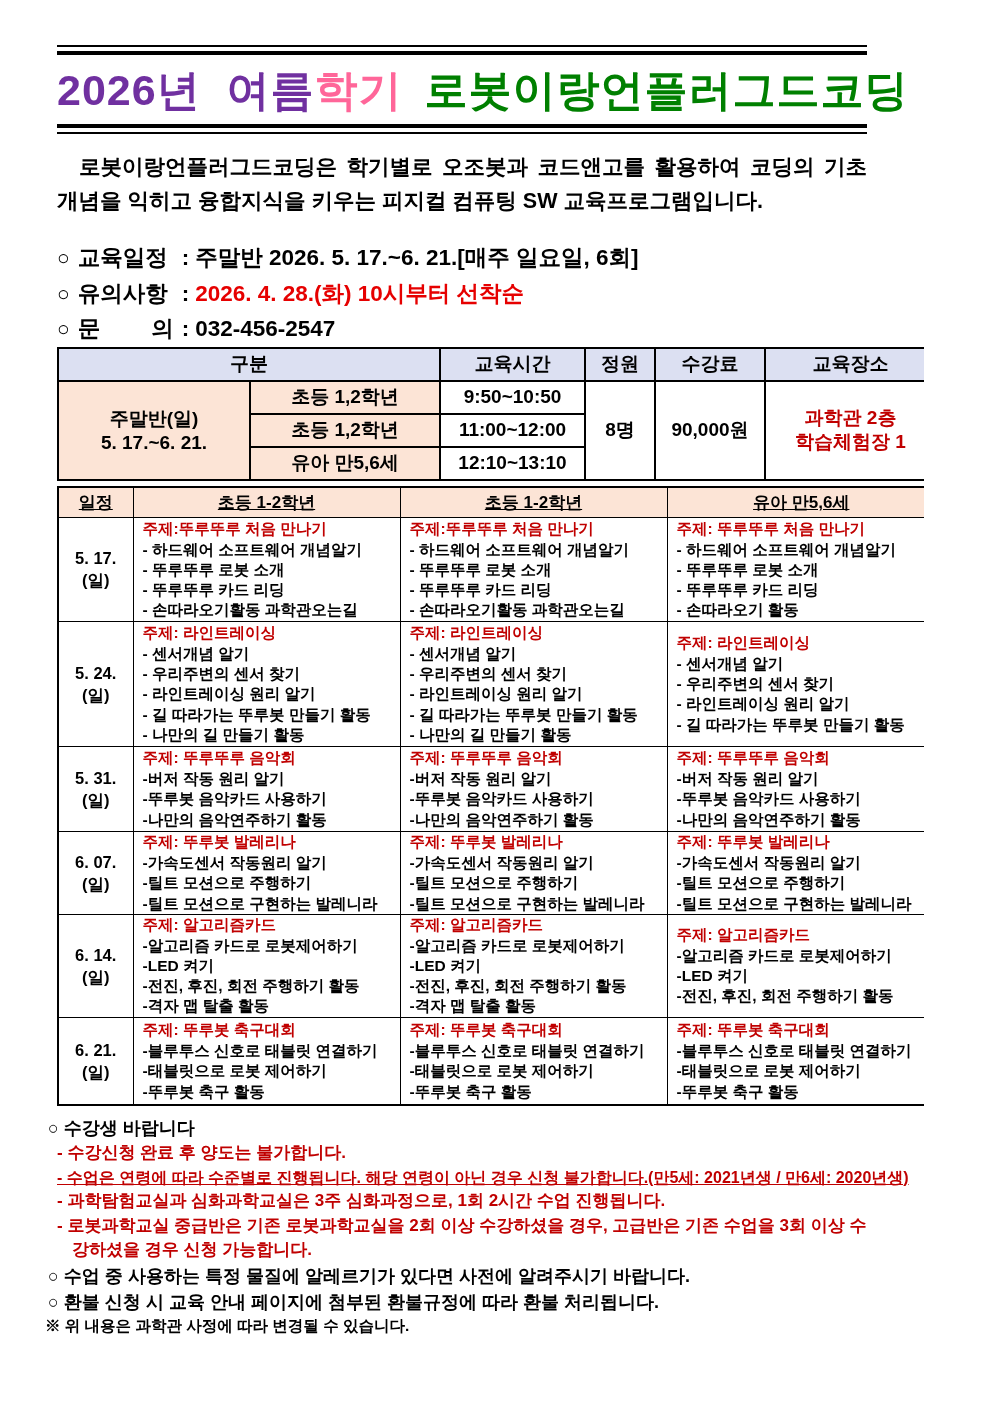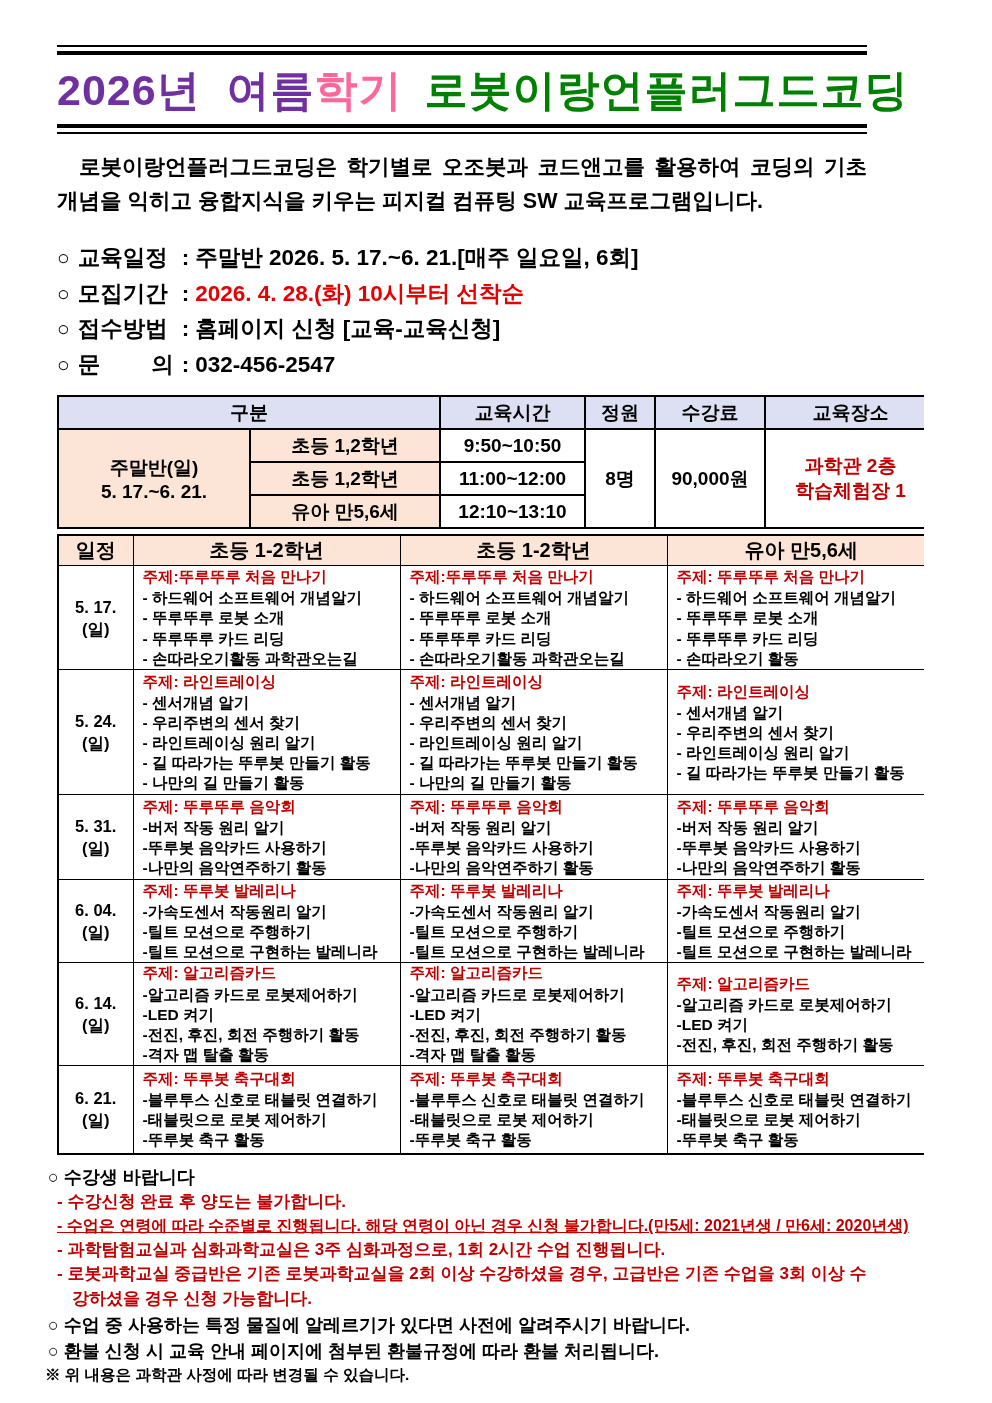--- a/index.html
+++ b/index.html
@@ -19,32 +19,32 @@
   .intro{margin-top:16px;font-size:21.5px;line-height:1.6;text-align:justify;text-indent:22px;}
 
   .bullets{margin-top:10px;font-size:22.5px;line-height:1.58;}
   .bullet-line{white-space:pre;}
   .b-circle{font-size:21px;margin-right:8px;}
   .b-label{display:inline-block;width:96px;text-align:justify;text-align-last:justify;}
   .b-sep{margin:0 6px 0 8px;}
   .red-bright{color:var(--red-bright);}
 
   table{border-collapse:collapse;table-layout:fixed;}
-  .info-table{width:878px;margin-top:13px;border:2px solid #000;}
+  .info-table{width:878px;border:2px solid #000;}
   .info-table th,.info-table td{border:2px solid #000;text-align:center;vertical-align:middle;
       font-size:19px;padding:1px 2px;}
   .info-table th{background:var(--header-blue);height:28px;font-weight:bold;}
   .info-table .peach{background:var(--peach);}
   .info-table tr{height:33px;}
   .pre{white-space:pre-line;}
   .loc-cell{color:var(--red-dark);font-size:20px;line-height:1.3;}
 
   .schedule{width:878px;margin-top:5px;border:2px solid #000;}
   .schedule th,.schedule td{border:1.5px solid #000;vertical-align:middle;}
-  .schedule th{background:var(--peach);height:27px;font-size:20px;text-align:center;}
+  .schedule th{background:var(--peach);height:27px;font-size:17px;text-align:center;text-decoration:underline;}
   .schedule td.datecell{text-align:center;font-size:16.5px;line-height:1.35;margin-left:28px;}
   .schedule td.content{padding:0 9px;font-size:15.5px;line-height:1.3;}
   .topic{color:var(--red-dark);margin-bottom:1px;}
 
   .notes{margin-top:9px;font-size:17px;line-height:1.45;}
   .notes .heading{margin-left:-9px;font-size:18px;}
   .note-sub{color:var(--red-dark);padding-left:15px;text-indent:-15px;}
   .note-sub.underline{text-decoration:underline;white-space:nowrap;font-size:16px;}
   .note-top{margin-left:-9px;font-size:18px;}
   .disclaimer{margin-left:-12px;font-size:15.5px;}
@@ -57,22 +57,21 @@
     <div class="rule top"></div>
 
     <div class="title"><span class="seg1">2026년  여름</span><span class="seg2">학기</span><span class="seg3">로봇이랑언플러그드코딩</span></div>
 
     <div class="rule flip"></div>
 
     <p class="intro">로봇이랑언플러그드코딩은 학기별로 오조봇과 코드앤고를 활용하여 코딩의 기초 개념을 익히고 융합지식을 키우는 피지컬 컴퓨팅 SW 교육프로그램입니다.</p>
 
     <div class="bullets">
       <div class="bullet-line"><span class="b-circle">○</span><span class="b-label">교육일정</span><span class="b-sep">:</span><span>주말반 2026. 5. 17.~6. 21.[매주 일요일, 6회]</span></div>
-      <div class="bullet-line"><span class="b-circle">○</span><span class="b-label">모집기간</span><span class="b-sep">:</span><span class="red-bright">2026. 4. 28.(화) 10시부터 선착순</span></div>
-      <div class="bullet-line"><span class="b-circle">○</span><span class="b-label">접수방법</span><span class="b-sep">:</span><span>홈페이지 신청 [교육-교육신청]</span></div>
+      <div class="bullet-line"><span class="b-circle">○</span><span class="b-label">유의사항</span><span class="b-sep">:</span><span class="red-bright">2026. 4. 28.(화) 10시부터 선착순</span></div>
       <div class="bullet-line"><span class="b-circle">○</span><span class="b-label">문 의</span><span class="b-sep">:</span><span>032-456-2547</span></div>
     </div>
 
     <table class="info-table">
       <colgroup>
           <col style="width:192px">
           <col style="width:190px">
           <col style="width:145px">
           <col style="width:70px">
           <col style="width:110px">
@@ -200,21 +199,21 @@
         <td class="content">
               <div class="topic">주제: 뚜루뚜루 음악회</div>
               <div class="pre">-버저 작동 원리 알기
 -뚜루봇 음악카드 사용하기
 -나만의 음악연주하기 활동</div>
             </td>
       </tr>
 
       <tr style="height:83px">
         <td class="datecell">
-              <div>6. 04.</div>
+              <div>6. 07.</div>
               <div>(일)</div>
             </td>
         <td class="content">
               <div class="topic">주제: 뚜루봇 발레리나</div>
               <div class="pre">-가속도센서 작동원리 알기
 -틸트 모션으로 주행하기
 -틸트 모션으로 구현하는 발레니라</div>
             </td>
         <td class="content">
               <div class="topic">주제: 뚜루봇 발레리나</div>

